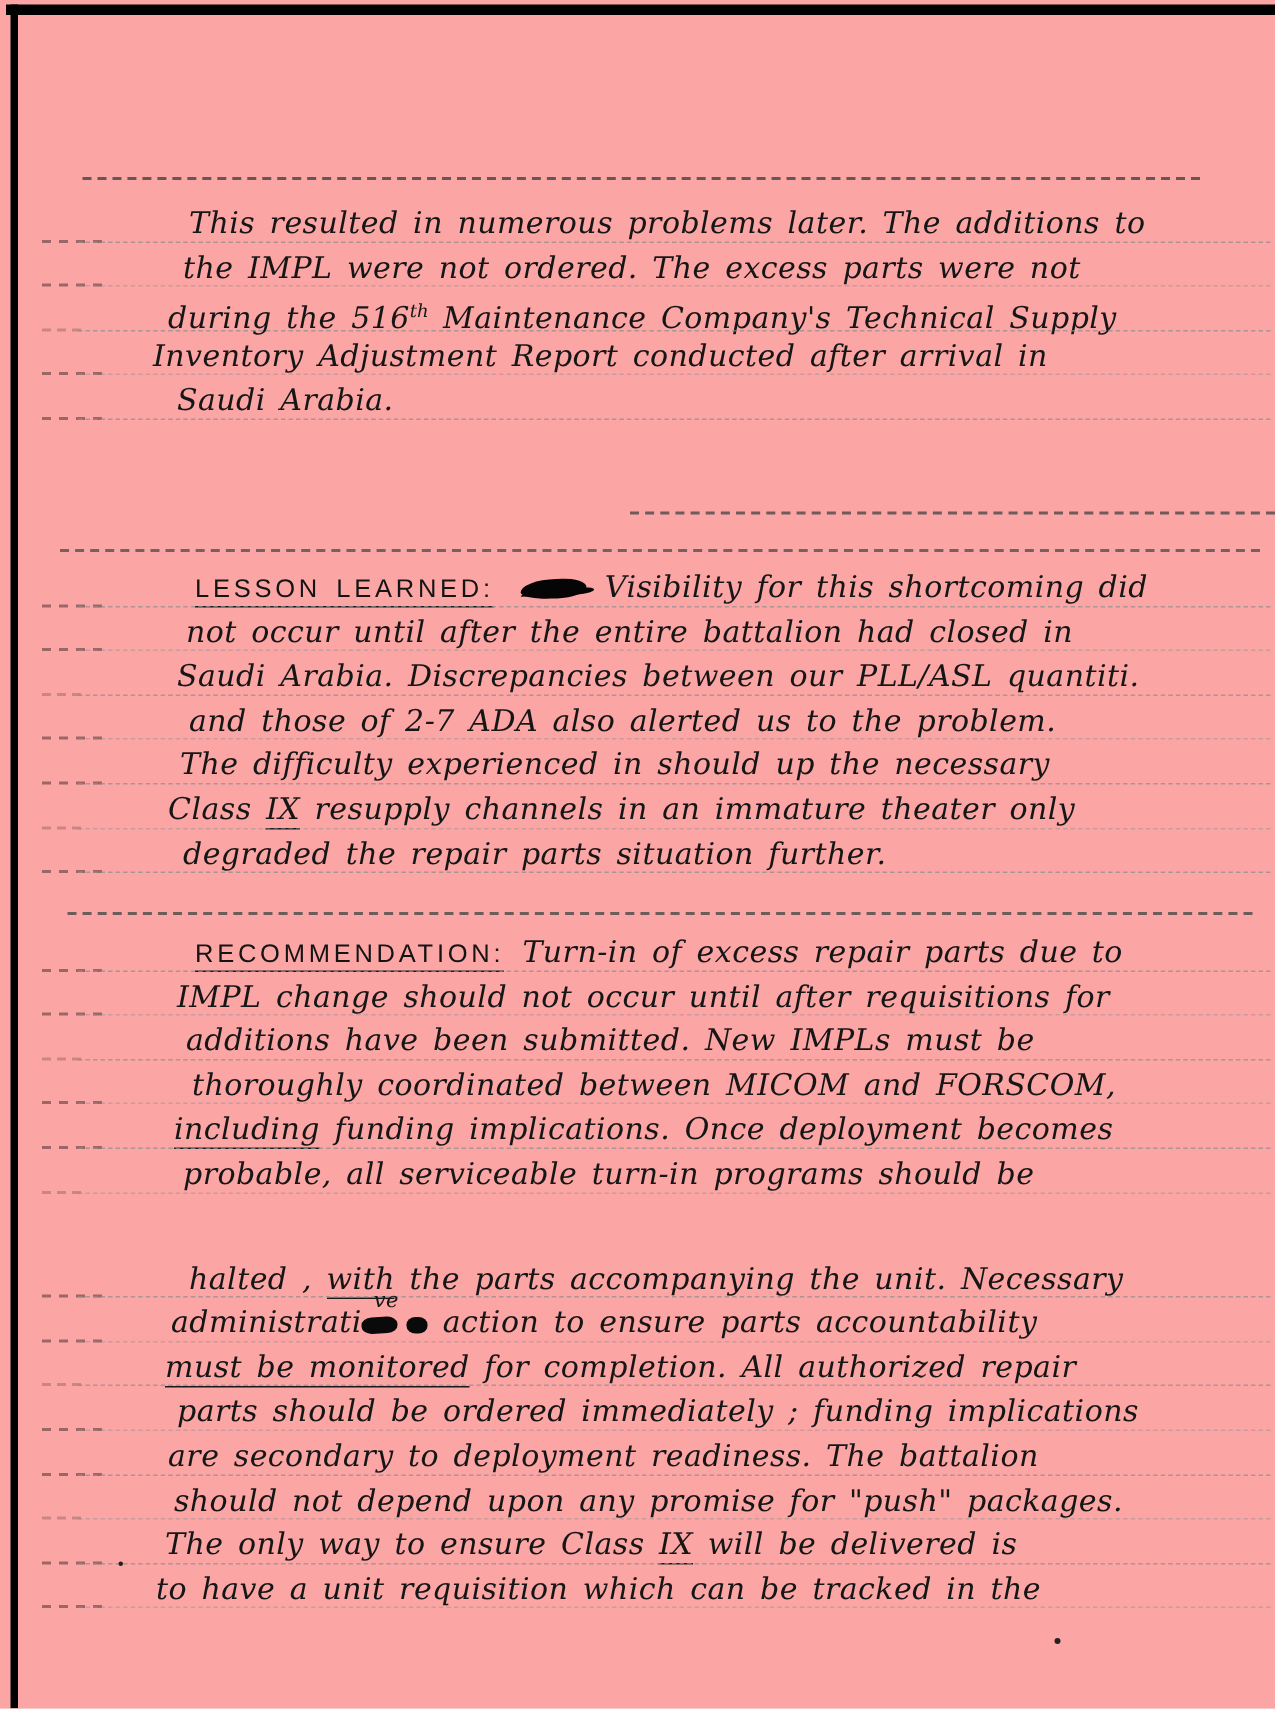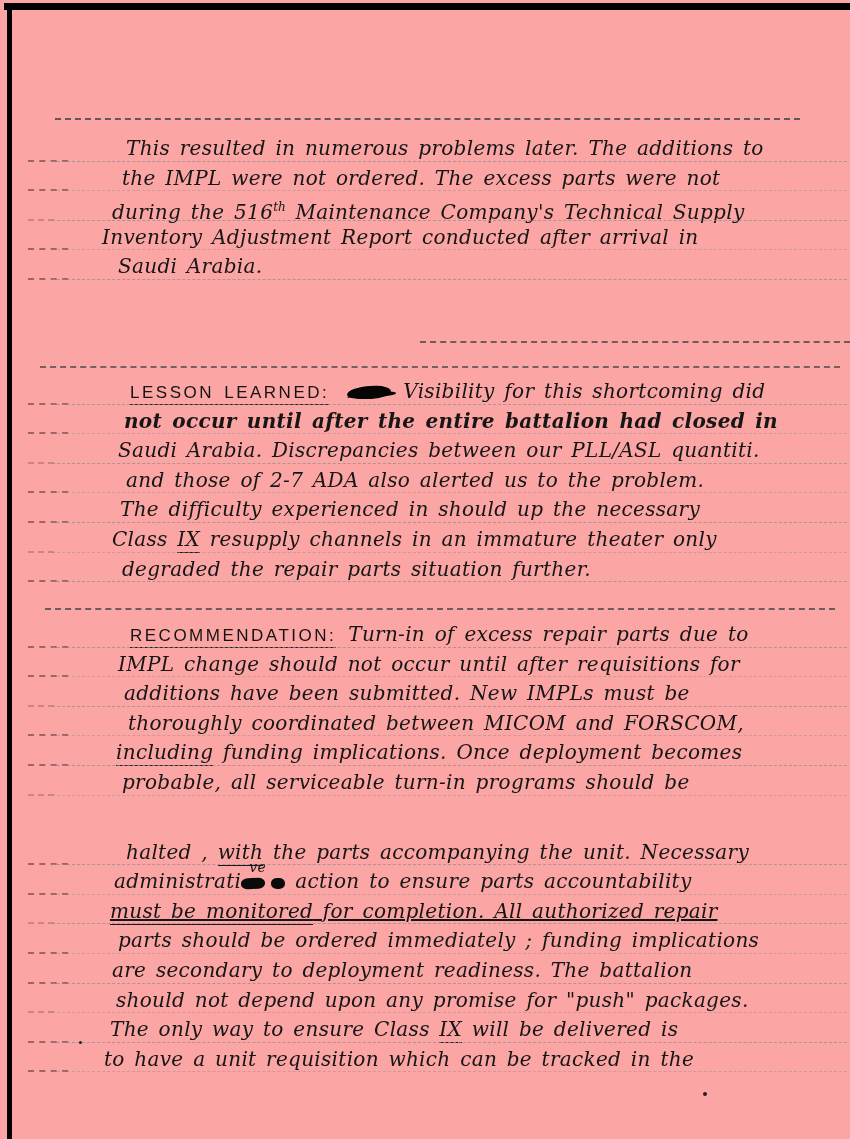--- a/index.html
+++ b/index.html
@@ -37,35 +37,35 @@
 
   
   #p1 .line:nth-child(1){padding-left:26px;}
   #p1 .line:nth-child(2){padding-left:22px;}
   #p1 .line:nth-child(3){padding-left:12px;}
   #p1 .line:nth-child(4){padding-left:2px;}
   #p1 .line:nth-child(5){padding-left:18px;}
   #p1 .line:nth-child(6){padding-left:6px;}
   #p1 .line:nth-child(7){padding-left:10px;margin-top:20px;}
   #p2 .line:nth-child(1){padding-left:30px;}
-  #p2 .line:nth-child(2){padding-left:24px;font-weight:bold;}
+  #p2 .line:nth-child(2){padding-left:24px;}
   #p2 .line:nth-child(3){padding-left:18px;}
   #p2 .line:nth-child(4){padding-left:26px;}
   #p2 .line:nth-child(5){padding-left:20px;}
   #p2 .line:nth-child(6){padding-left:12px;}
   #p2 .line:nth-child(7){padding-left:22px;}
   #p3 .line:nth-child(1){padding-left:30px;}
   #p3 .line:nth-child(2){padding-left:18px;}
   #p3 .line:nth-child(3){padding-left:24px;}
   #p3 .line:nth-child(4){padding-left:28px;}
   #p3 .line:nth-child(5){padding-left:16px;}
   #p3 .line:nth-child(6){padding-left:22px;}
   #p3 .line:nth-child(7){padding-left:26px;margin-top:40px;}
   #p3 .line:nth-child(8){padding-left:14px;}
-  #p3 .line:nth-child(9){padding-left:10px;text-decoration:underline;}
+  #p3 .line:nth-child(9){padding-left:10px;}
   #p3 .line:nth-child(10){padding-left:18px;}
   #p3 .line:nth-child(11){padding-left:12px;}
   #p3 .line:nth-child(12){padding-left:16px;}
   #p3 .line:nth-child(13){padding-left:10px;}
   #p3 .line:nth-child(14){padding-left:4px;}
 
   
   .heading{
     font-style:normal;font-family:"Liberation Sans",sans-serif;
     font-size:17px;letter-spacing:2.5px;color:#141414;

